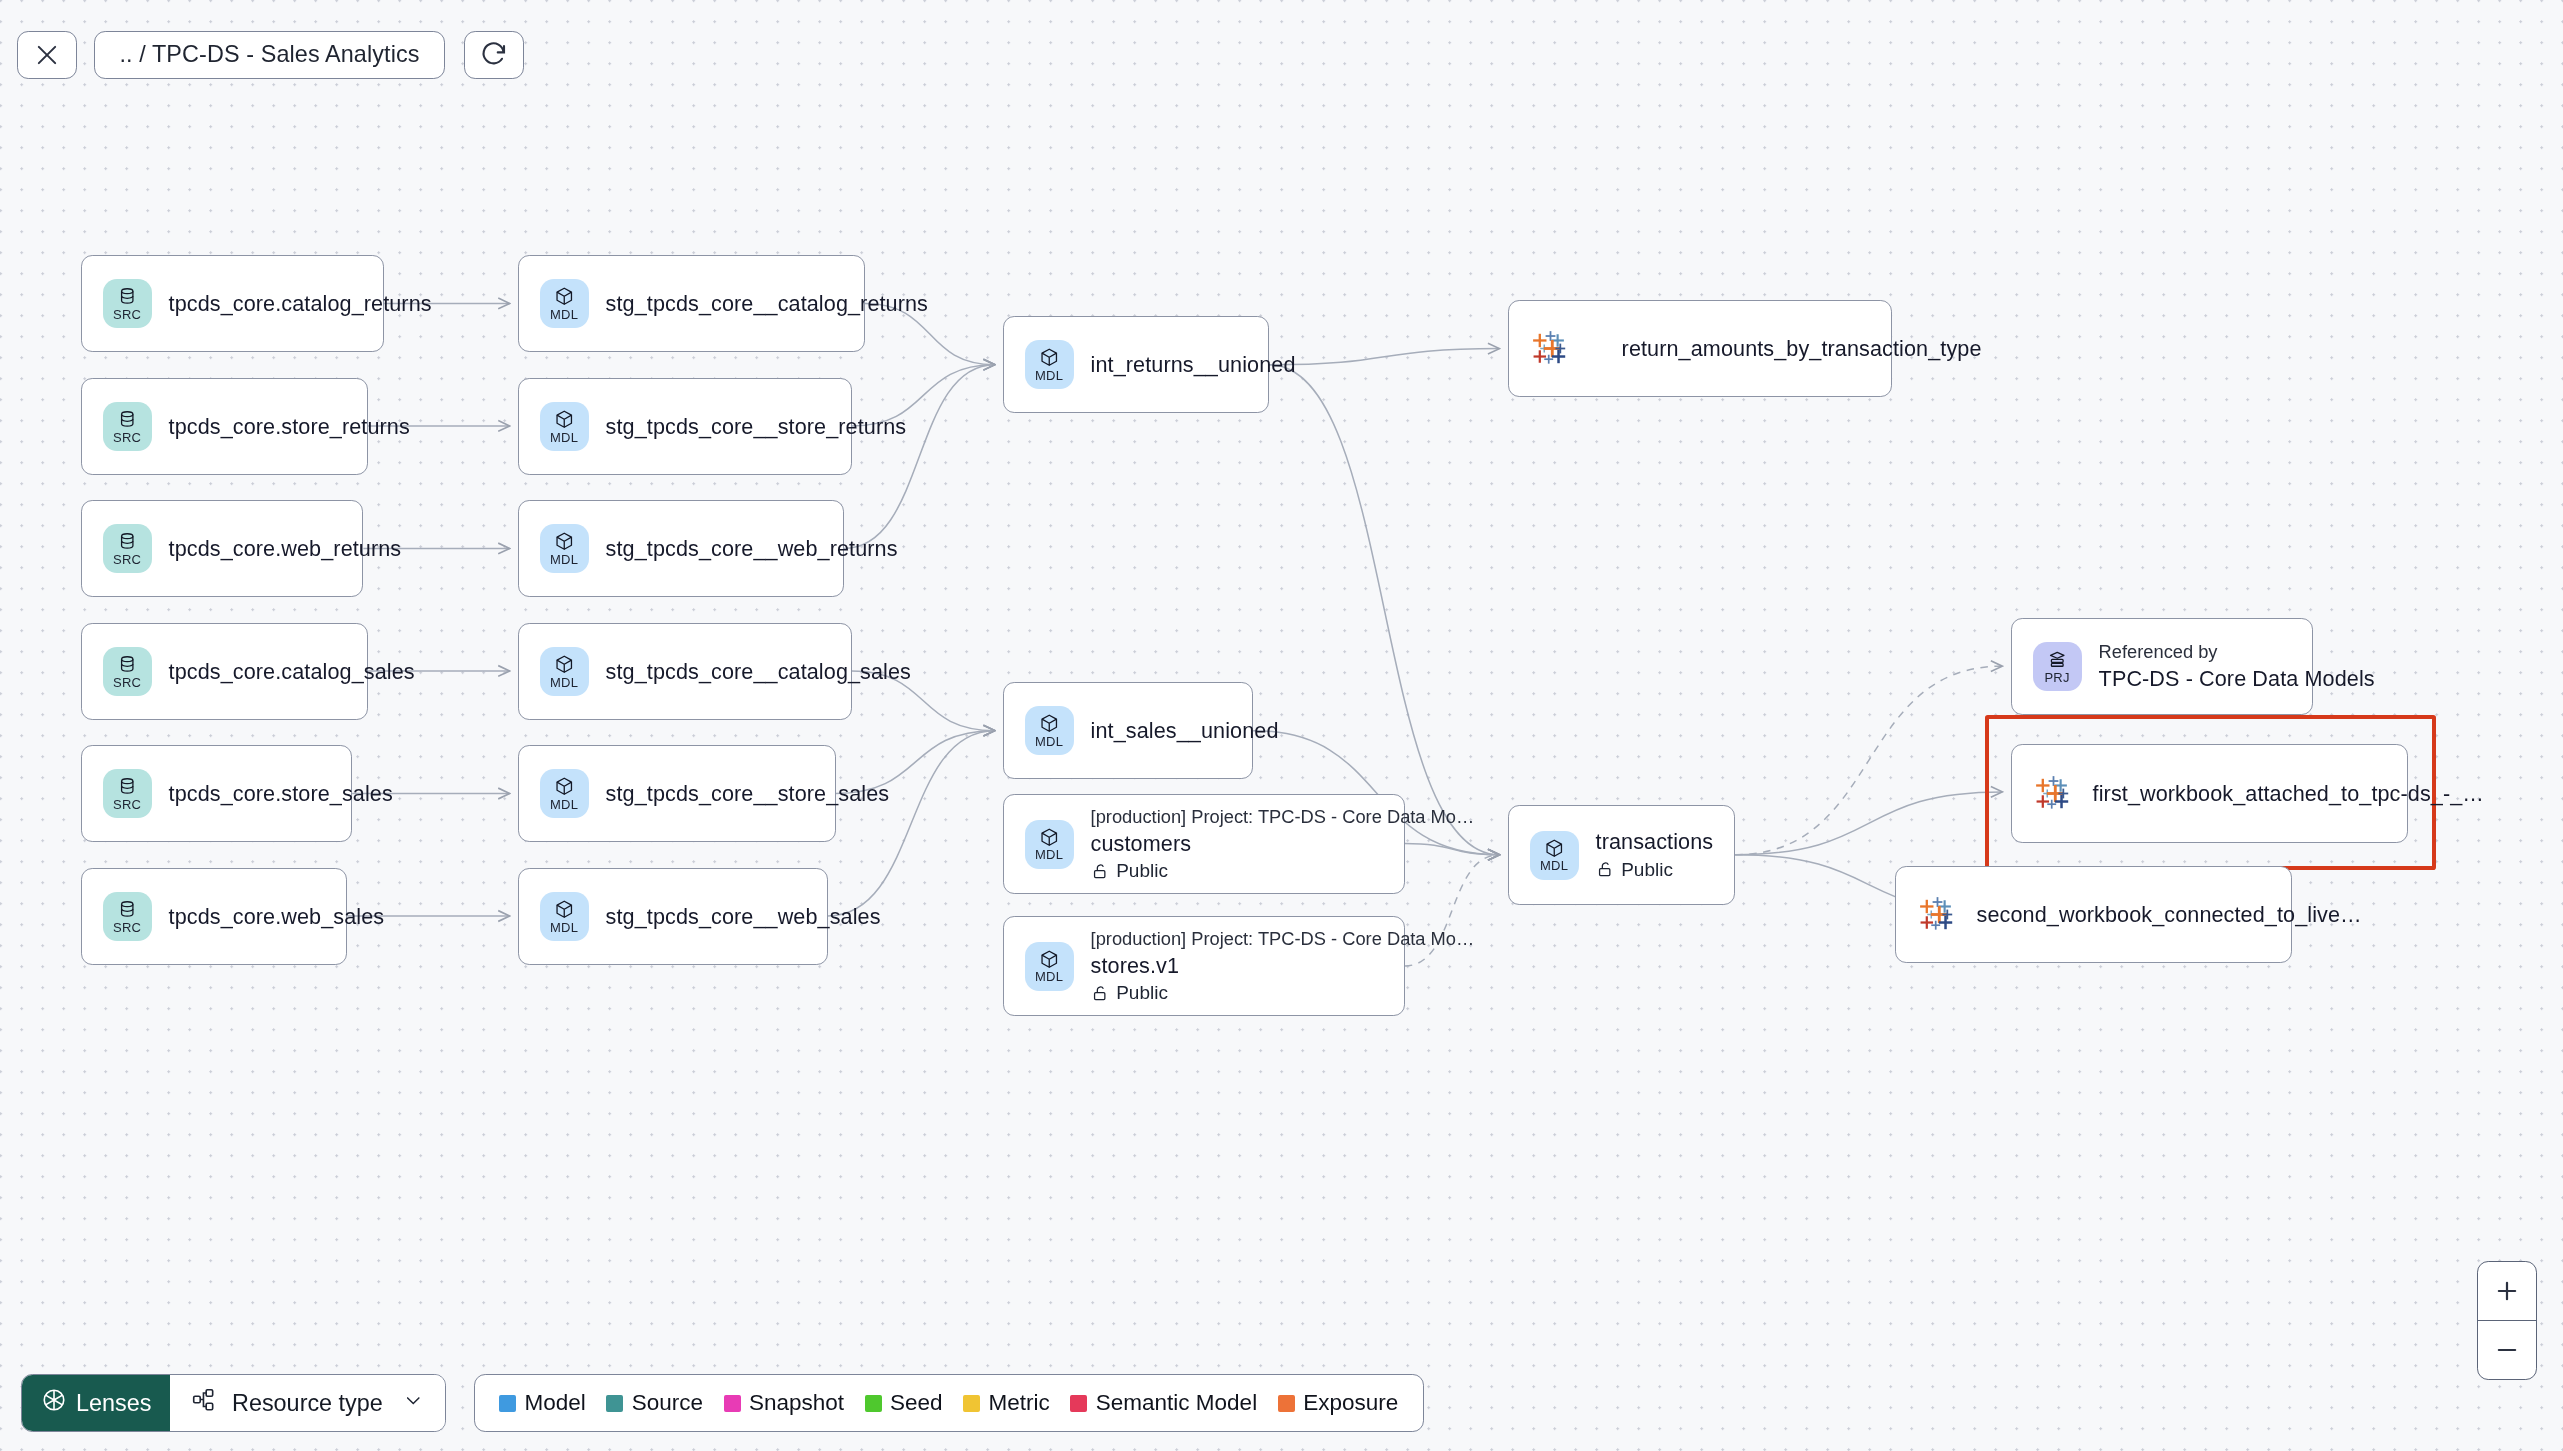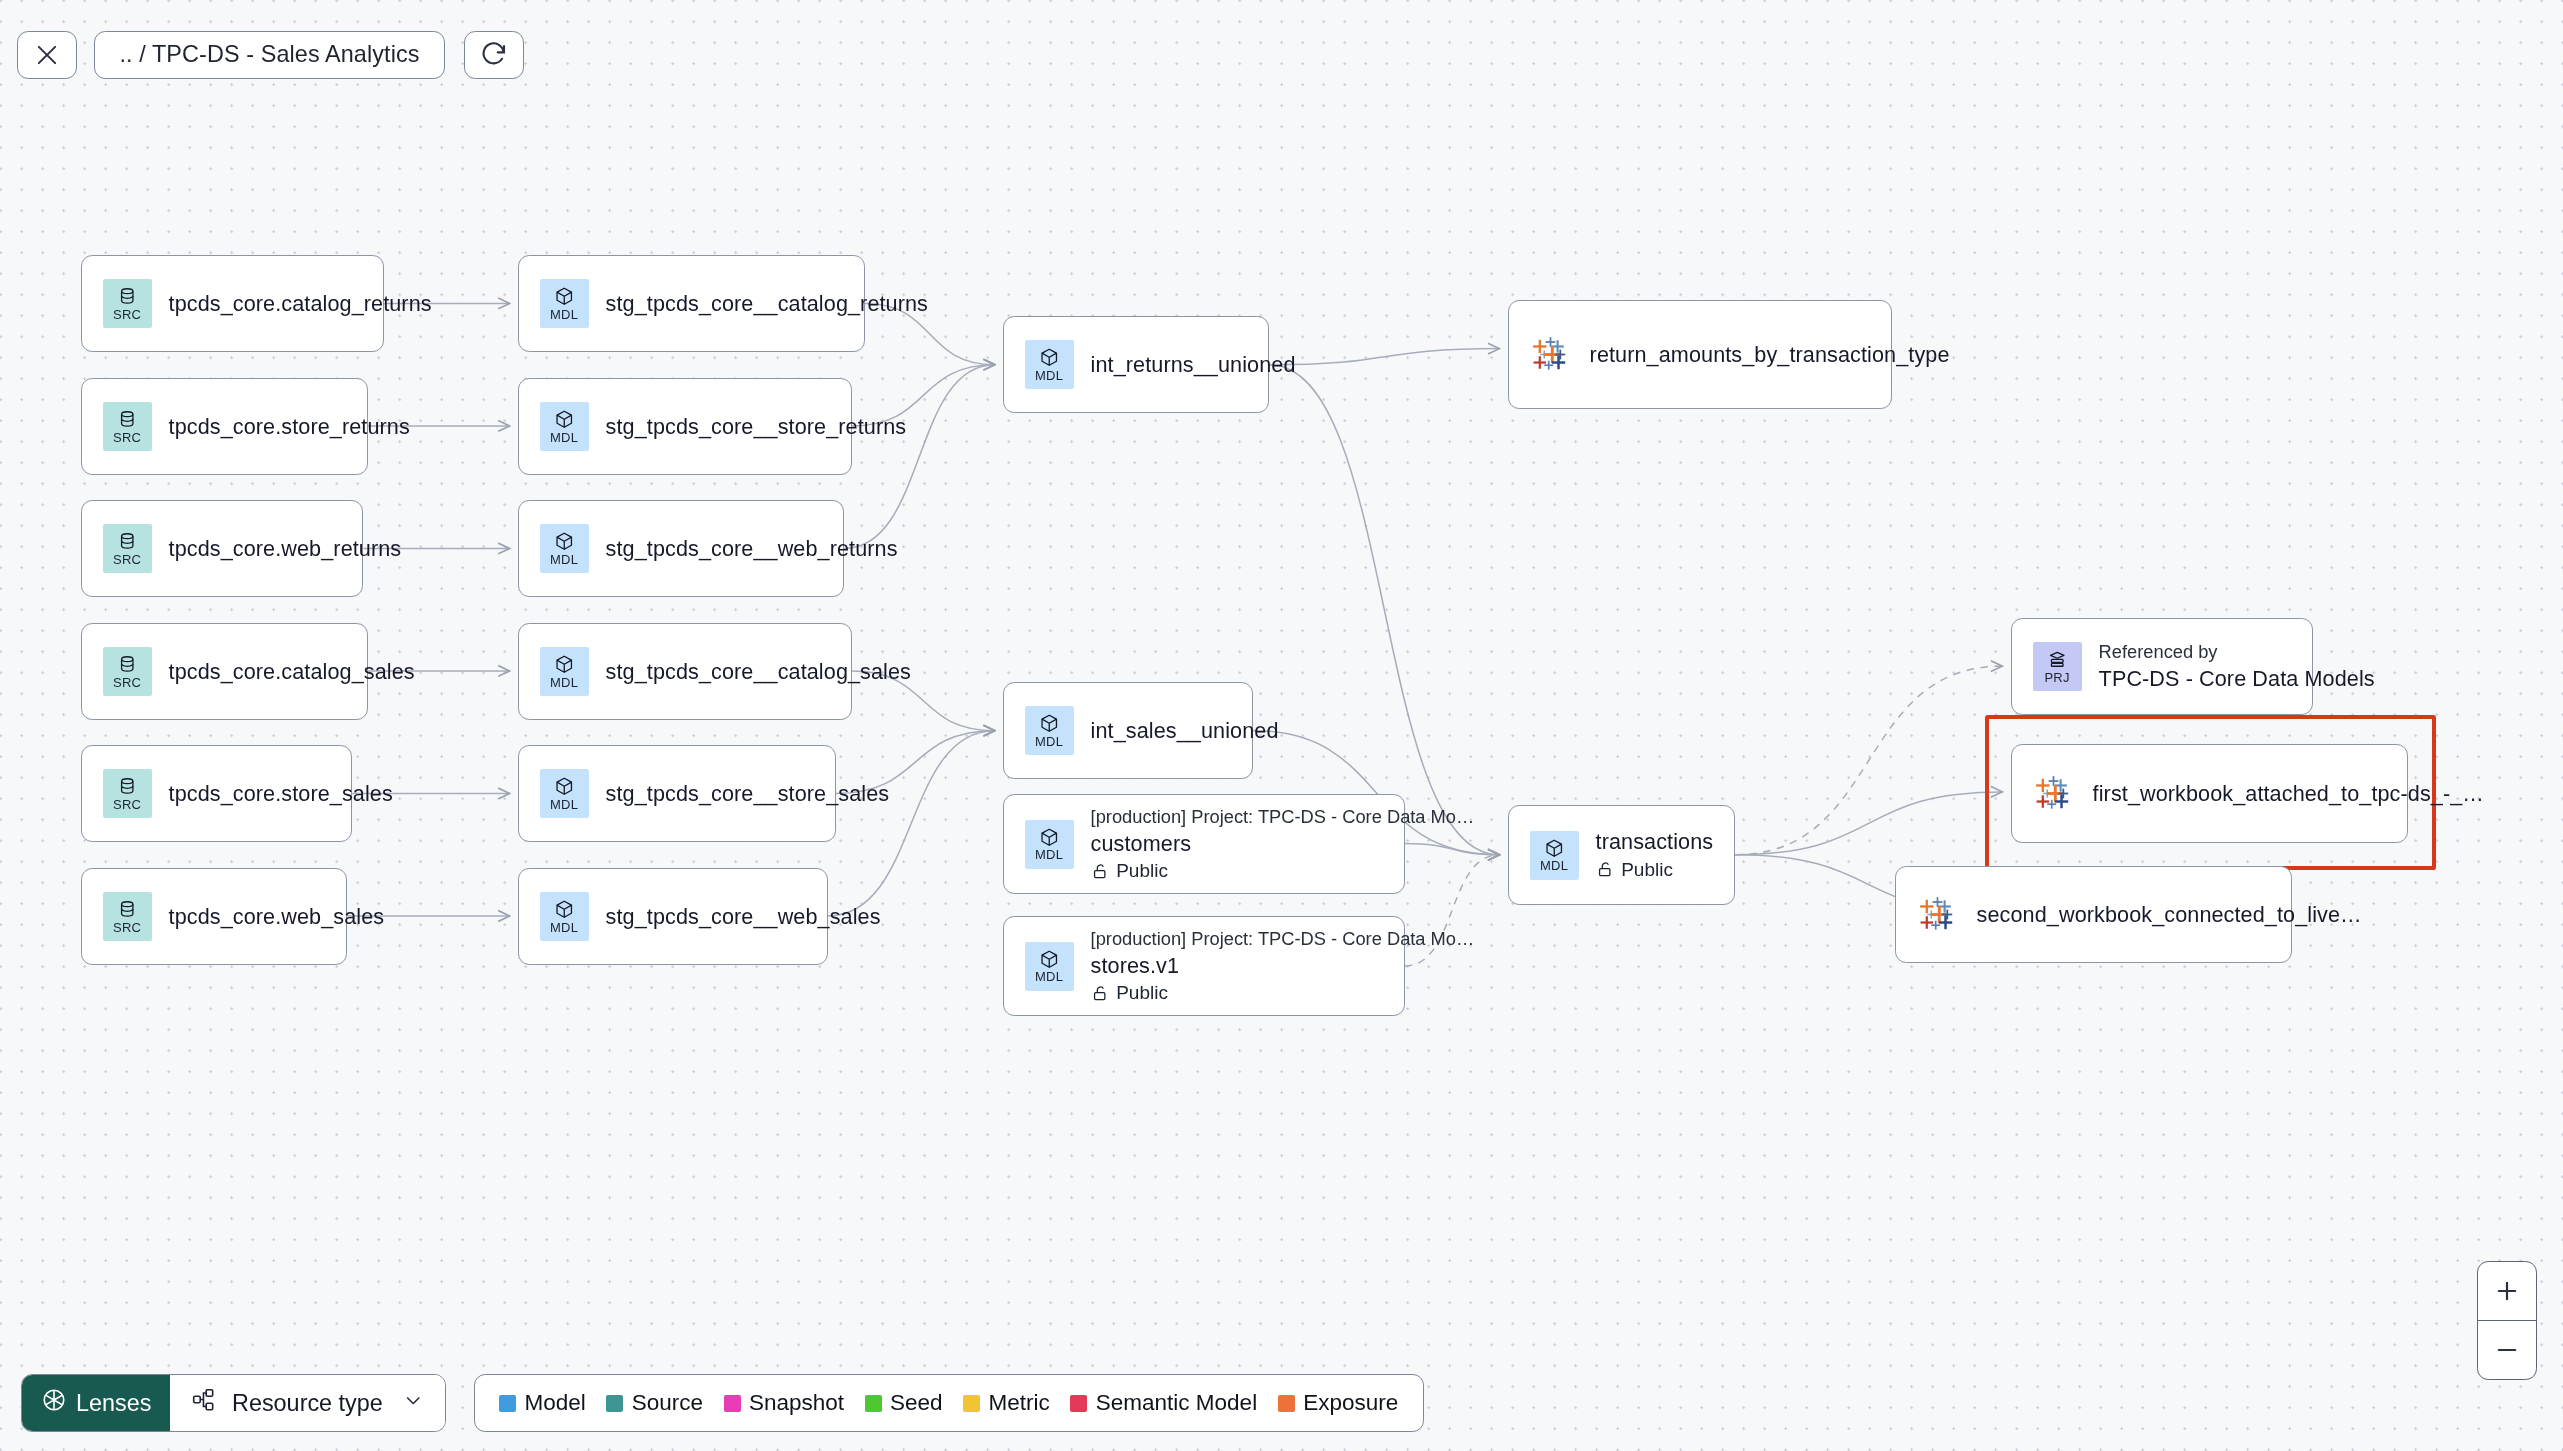--- a/index.html
+++ b/index.html
@@ -72,21 +72,21 @@
     background: #ffffff;
     border: 1.4px solid #8d94a5;
     border-radius: 11.2px;
     display: flex; align-items: center;
     padding-left: 20.6px;
     z-index: 5;
   }
   .badge {
     flex: 0 0 auto;
     width: 49px; height: 49px;
-    border-radius: 2px;
+    border-radius: 14px;
     display: flex; flex-direction: column;
     align-items: center; justify-content: center;
     margin-right: 17px;
   }
   .badge.src { background: #b6e3e0; }
   .badge.mdl { background: #c4e2fb; }
   .badge.prj { background: #c3c8f5; }
   .badge .bl {
     font-size: 13px; line-height: 12.2px;
     color: #1e2432; letter-spacing: 0.2px; margin-top: 1.9px;
@@ -502,21 +502,21 @@
               <span>
                 <svg width="19" height="19" viewBox="0 0 24 24" fill="none" stroke="#1b2130" stroke-width="1.6" stroke-linejoin="round">
                   <rect x="4.5" y="10.8" width="13" height="9" rx="1.4"></rect>
                   <path d="M8 10.8 V7.6 a4 4 0 0 1 7.6-1.6"></path>
                 </svg>
               </span>
               <span>Public</span>
             </span>
           </span>
         </div>
-        <div class="node" style="left: 1508px; top: 191px; width: 384px; height: 109px;">
+        <div class="node" style="left: 1508px; top: 191px; width: 384px; height: 97px; gap: 32px;">
           <span class="tableau"><svg viewBox="0 0 44 46" width="41" height="41">
               <rect x="8.7" y="6.5" width="2.6" height="15" fill="#E8762C"></rect>
               <rect x="2.5" y="12.7" width="15" height="2.6" fill="#E8762C"></rect>
               <rect x="21" y="3.5" width="2" height="11" fill="#5B7FB0"></rect>
               <rect x="16.5" y="8" width="11" height="2" fill="#5B7FB0"></rect>
               <rect x="28.8" y="7" width="2.4" height="14" fill="#5C8FB8"></rect>
               <rect x="23" y="12.8" width="14" height="2.4" fill="#5C8FB8"></rect>
               <rect x="14.15" y="18.5" width="1.7" height="9" fill="#7EA8C4"></rect>
               <rect x="10.5" y="22.15" width="9" height="1.7" fill="#7EA8C4"></rect>
               <rect x="22.4" y="13.5" width="3.2" height="19" fill="#E8762C"></rect>

